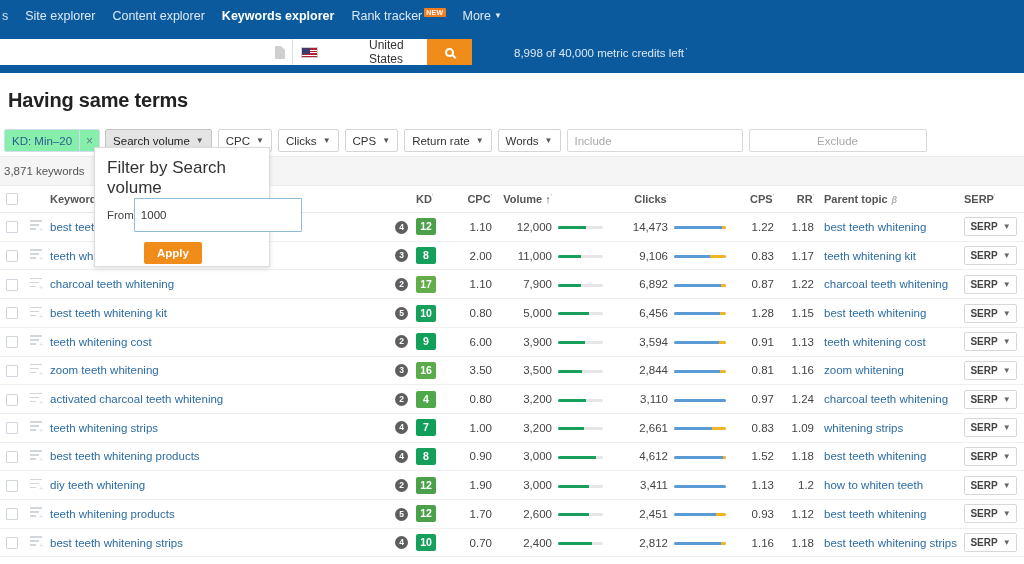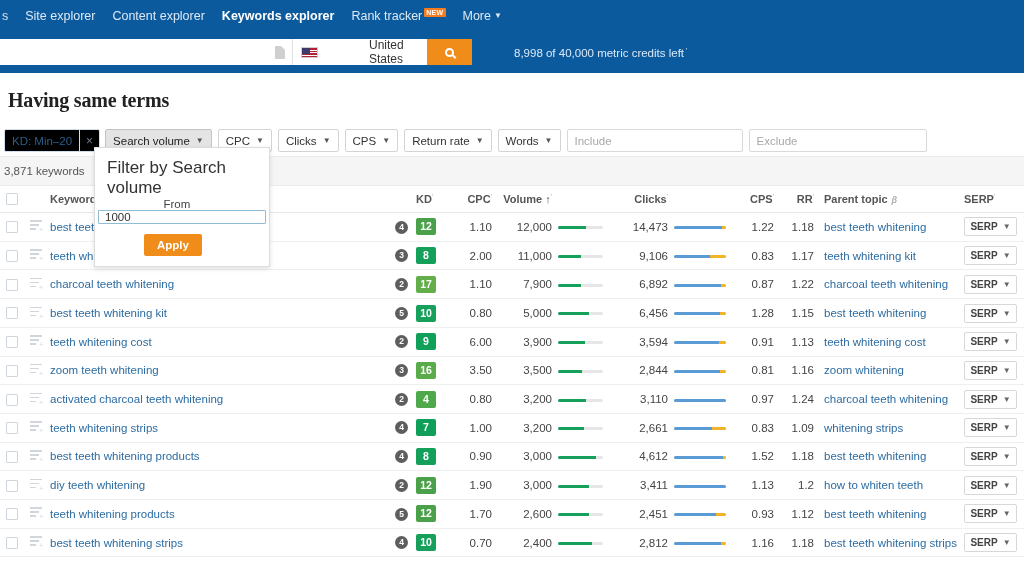--- a/index.html
+++ b/index.html
@@ -126,72 +126,71 @@
     color: #dbe9f5; font-size: 11.5px; margin-left: 42px;
   }
   #credits .sup { font-size: 8px; vertical-align: 4px; }
 
   
   #page { padding: 0 0 0 0; background: #fff; }
   #page-title {
     font-size: 20px; font-weight: bold; color: #222;
     padding: 16px 0 0 8px;
     letter-spacing: -.2px;
-    font-family: Liberation Serif, serif;
   }
 
   
   #filterbar {
     display: flex; align-items: center;
     padding: 13px 0 0 4px;
     position: relative;
     height: 44px;
   }
   .chip {
     height: 23px; border: 1px solid #d4d4d4; background: #fff;
     border-radius: 2px; display: flex; align-items: center;
     padding: 0 7px; font-size: 11.5px; color: #333;
     margin-right: 6px; cursor: pointer; white-space: nowrap;
   }
   .chip.kd {
-    background: #000000; border-color: #cfdded; color: #2b5d8b;
+    background: #86efac; border-color: #cfdded; color: #2b5d8b;
     padding-right: 0; margin-right: 5px;
   }
   .chip.kd .x {
     border-left: 1px solid #cfdded; padding: 0 6px;
     margin-left: 7px; height: 21px; display: flex; align-items: center;
     font-size: 12px; color: #6c7d8c;
   }
   .chip.active {
     background: #e4e4e4; border-color: #c4c4c4; color: #222;
   }
   .chip .cv { font-size: 8px; margin-left: 6px; color: #555; }
   .fld {
     height: 23px; border: 1px solid #d9d9d9; background: #fff;
     border-radius: 2px; font-size: 11.5px; color: #333;
     padding: 0 7px; outline: none; margin-right: 6px;
     font-family: "Liberation Sans", sans-serif;
   }
   .fld::placeholder { color: #a8a8a8; }
   #include-input { width: 176px; }
-  #exclude-input { width: 178px; }
+  #exclude-input { width: 178px; text-align: center; }
 
   
   #sv-panel {
     position: absolute;
     left: 94px; top: 35px;
     width: 176px; height: 120px;
     background: #fff;
     border: 1px solid #dcdcdc;
     box-shadow: 0 2px 5px rgba(0,0,0,.12);
     z-index: 40;
     padding: 10px 12px;
   }
   #sv-title { font-size: 17px; font-weight: normal; color: #333; }
-  .sv-row { display: flex; align-items: center; margin-bottom: 7px; flex-direction: column; }
+  .sv-row { display: flex; align-items: center; margin-bottom: 7px; }
   .sv-lbl { width: 37px; font-size: 11.5px; color: #444; }
   .sv-in {
     flex: 1; height: 34px; border: 1px solid #d5d5d5;
     font-size: 11.5px; padding: 0 6px; outline: none;
     font-family: "Liberation Sans", sans-serif; color: #333;
     border-radius: 1px;
   }
   .sv-in.focused { border-color: #8fbcd6; }
   #sv-apply {
     margin-left: 37px; margin-top: 3px;

